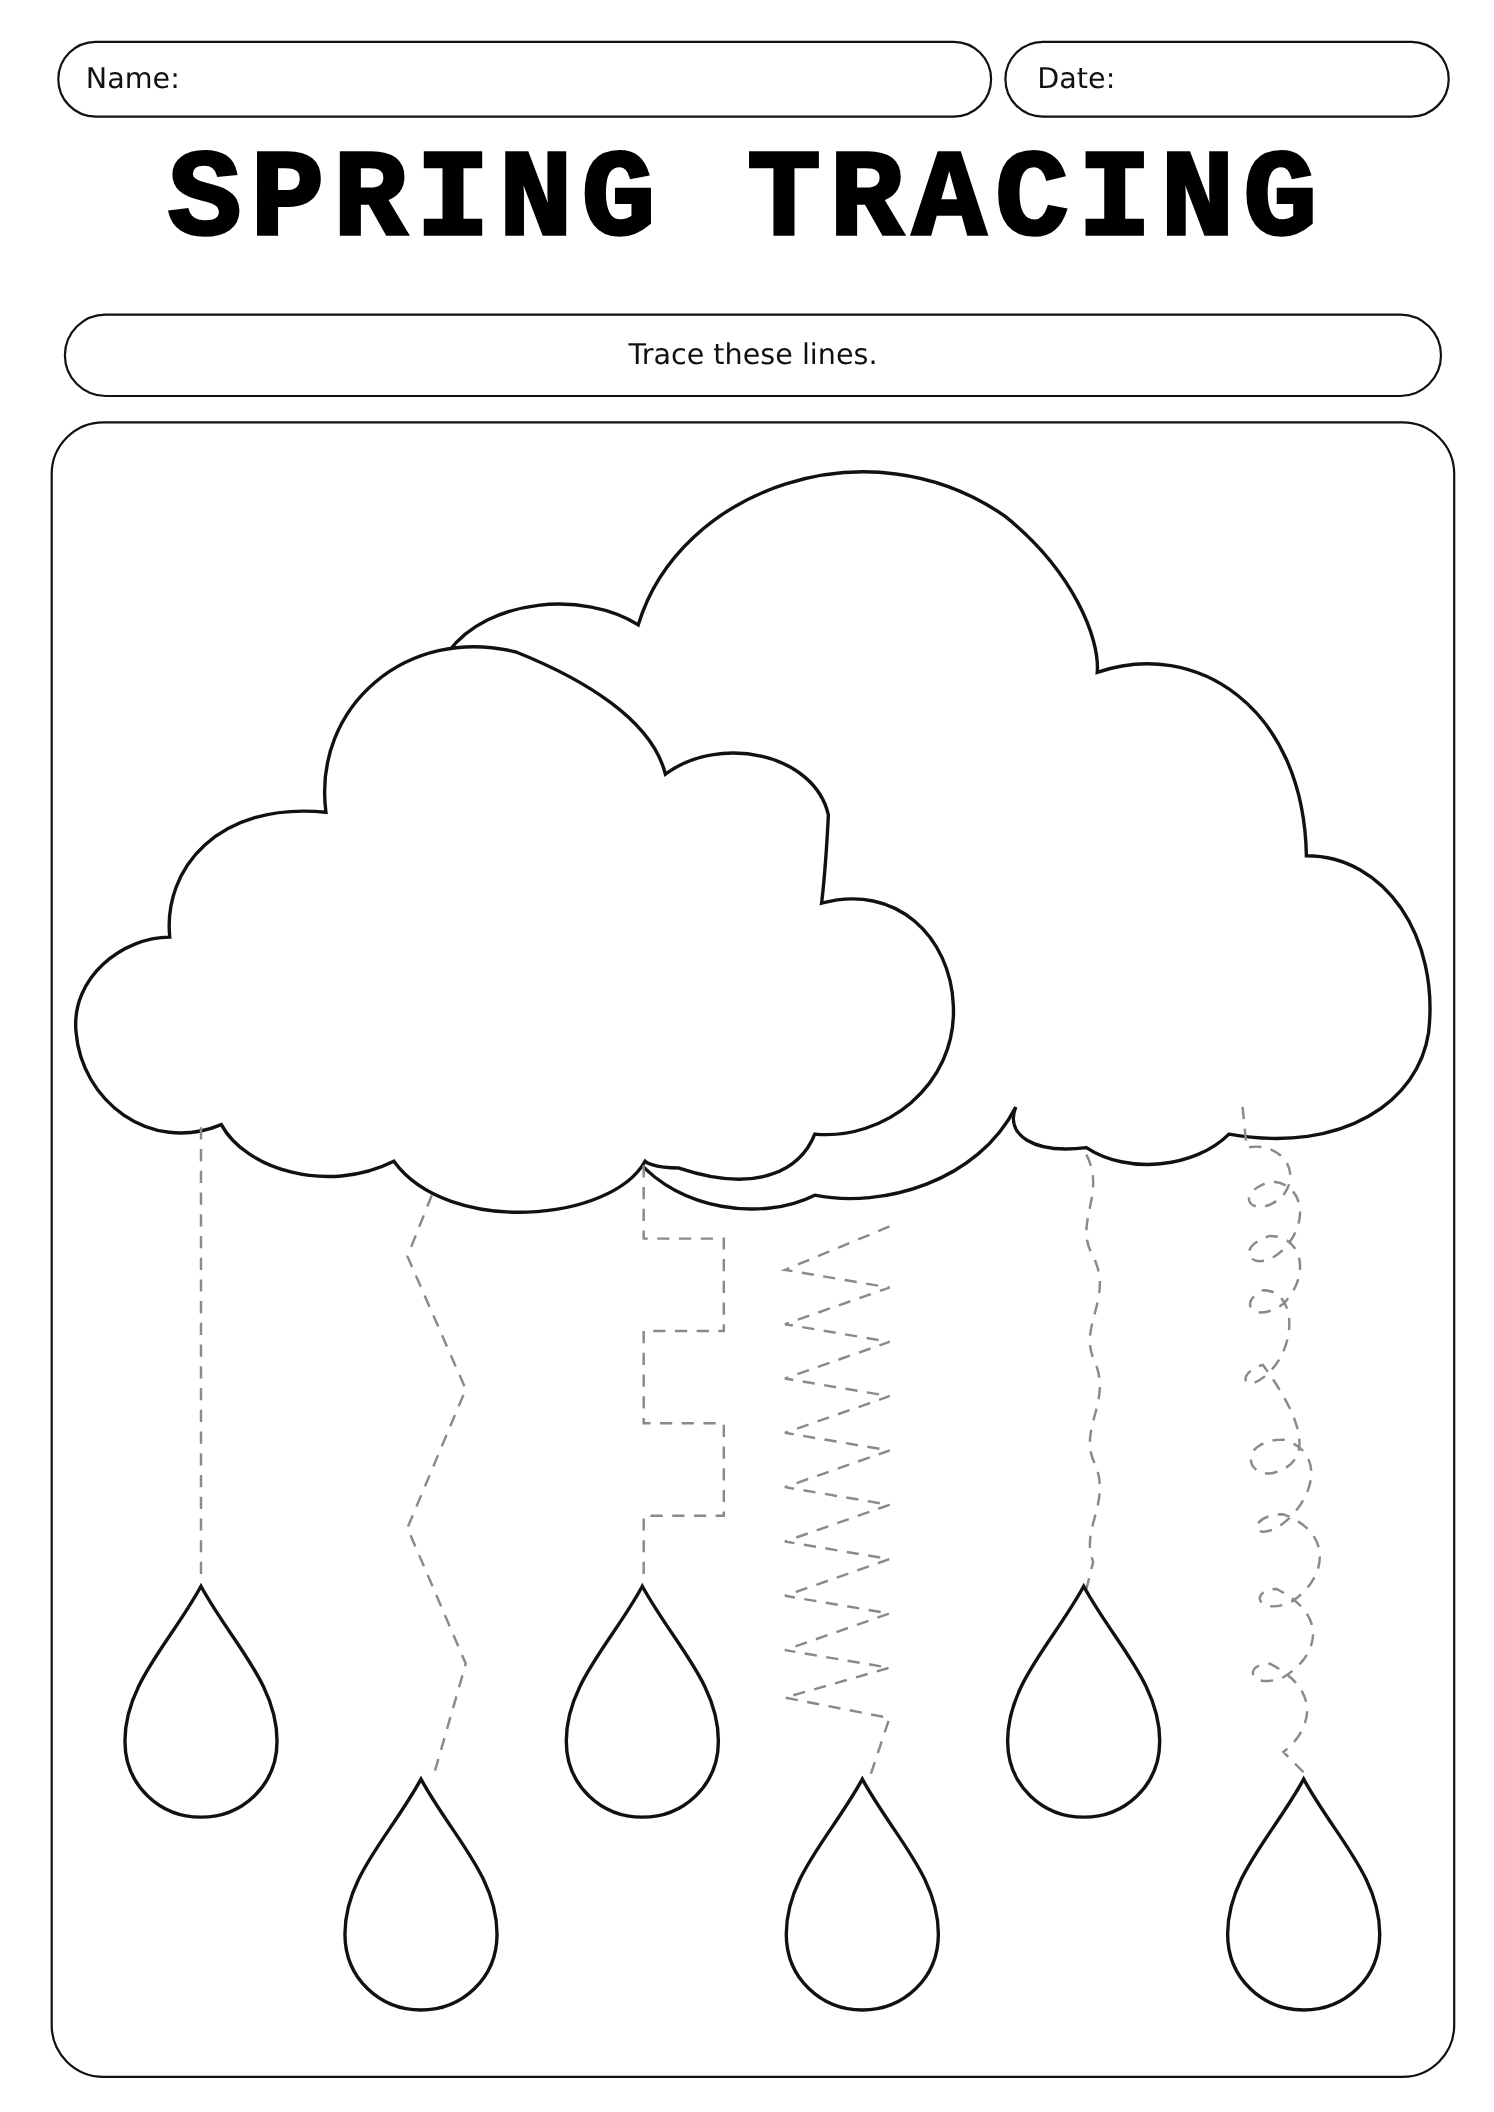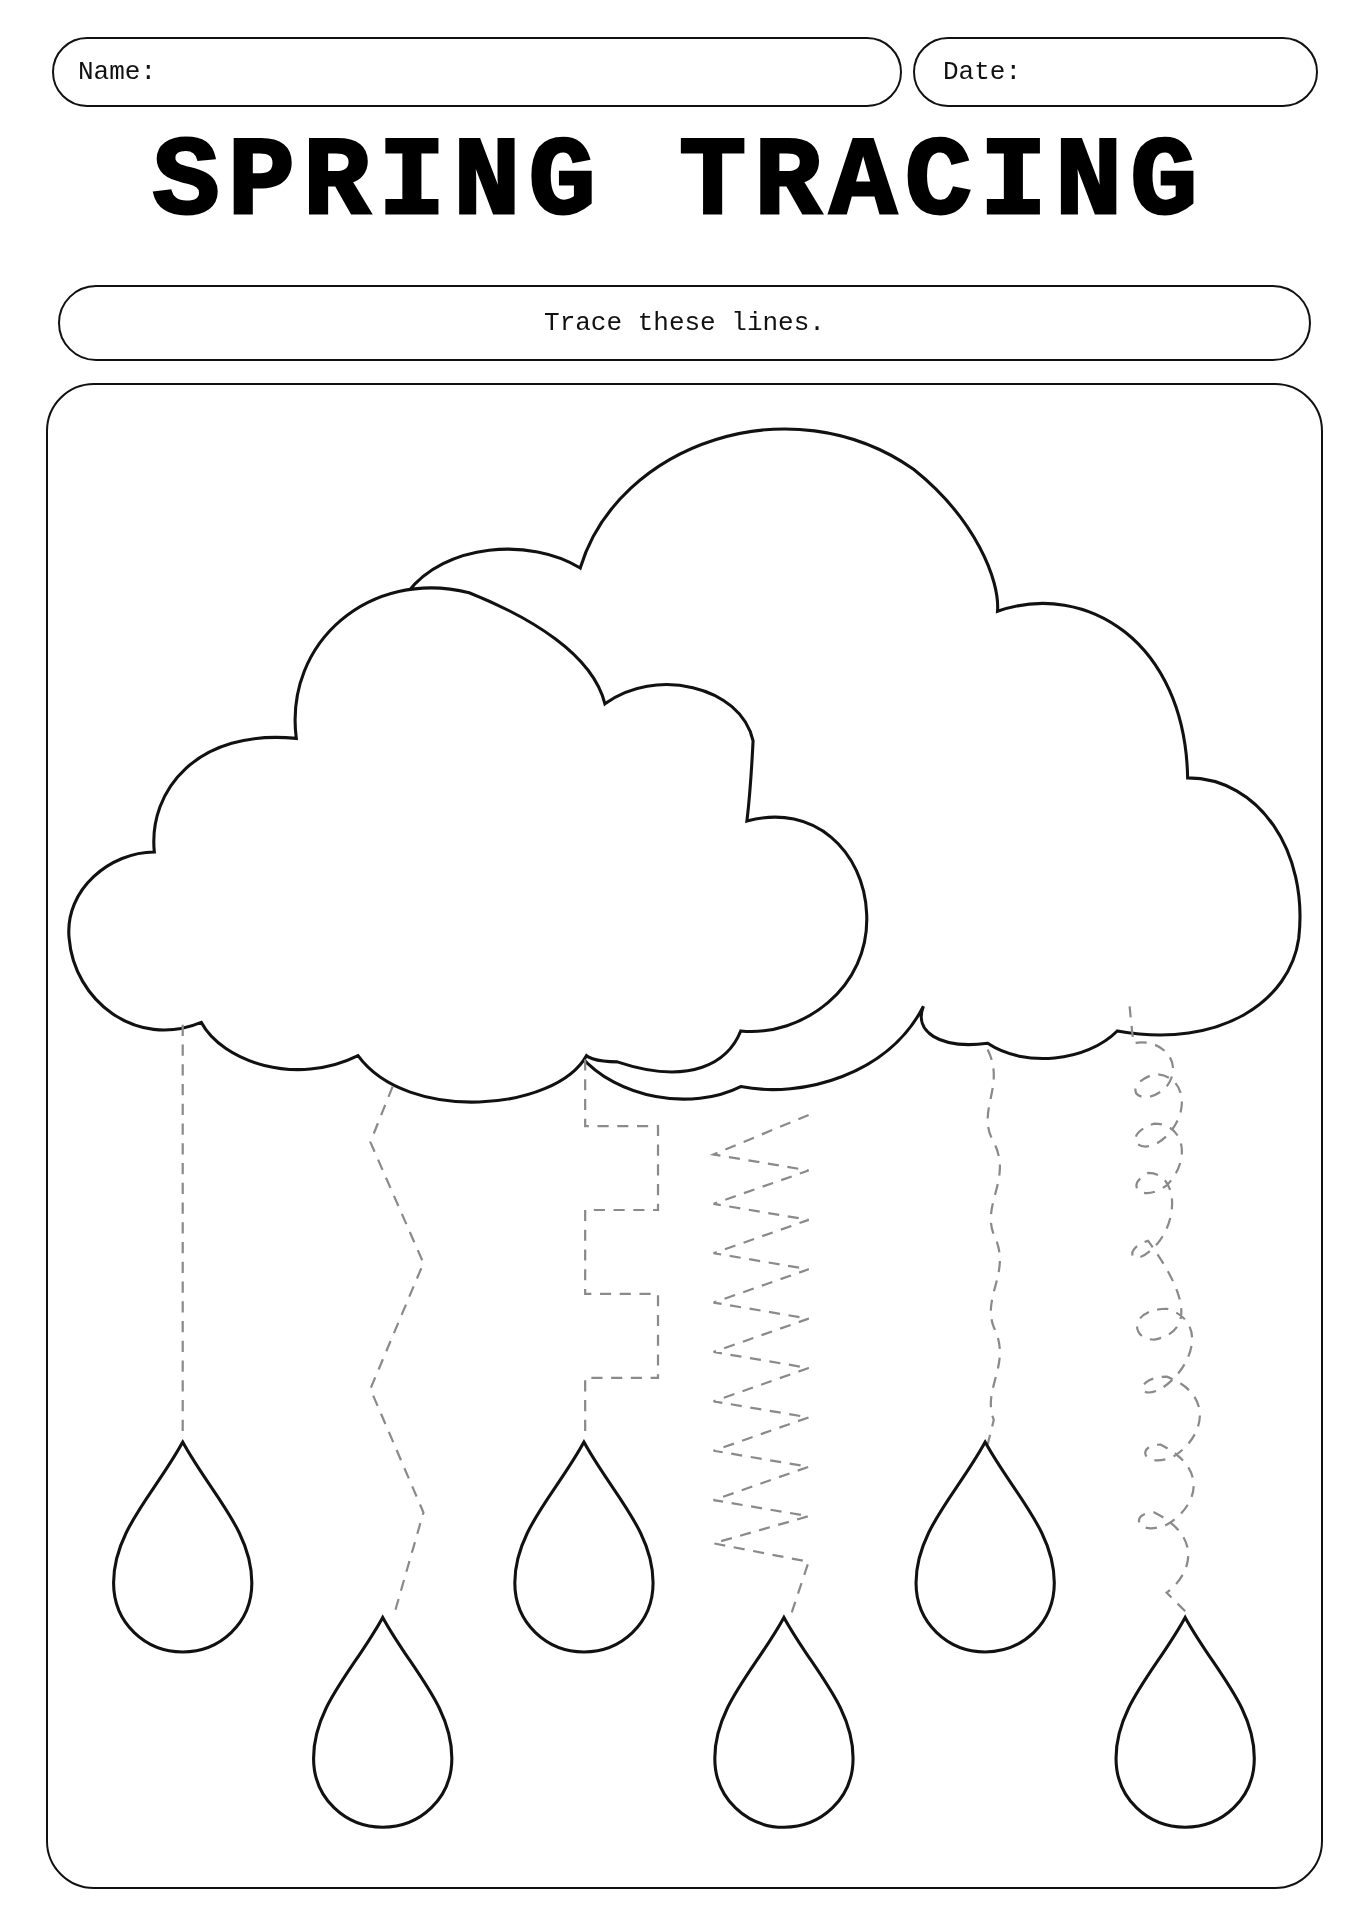--- a/index.html
+++ b/index.html
@@ -1,18 +1,18 @@
 <!DOCTYPE html>
 <html><head>
 <meta charset="utf-8">
 <style>
   html,body{margin:0;padding:0;background:#fff;}
   body{width:1358px;height:1920px;position:relative;overflow:hidden;font-family:"DejaVu Sans",sans-serif;}
   .pill{position:absolute;border:2.5px solid #111;border-radius:40px;box-sizing:border-box;display:flex;align-items:center;}
-  .pill span{font-size:26px;color:#111;font-family:Liberation Mono, monospace;}
+  .pill span{font-size:26px;color:#111;}
   #name-box{left:52px;top:37px;width:850px;height:70px;padding-left:24px;}
   #date-box{left:913px;top:37px;width:405px;height:70px;padding-left:28px;}
   #title{position:absolute;left:0;top:120px;width:1358px;text-align:center;font-family:Liberation Mono, monospace;font-weight:bold;font-size:112px;letter-spacing:8px;color:#000;
     -webkit-text-stroke:3px #000;}
   #instr-box{left:58px;top:285px;width:1253px;height:76px;justify-content:center;}
   #frame{position:absolute;left:46px;top:383px;width:1277px;height:1506px;border:2.5px solid #111;border-radius:48px;box-sizing:border-box;}
   svg#art{position:absolute;left:0;top:0;}
 </style>
 </head>
 <body>

